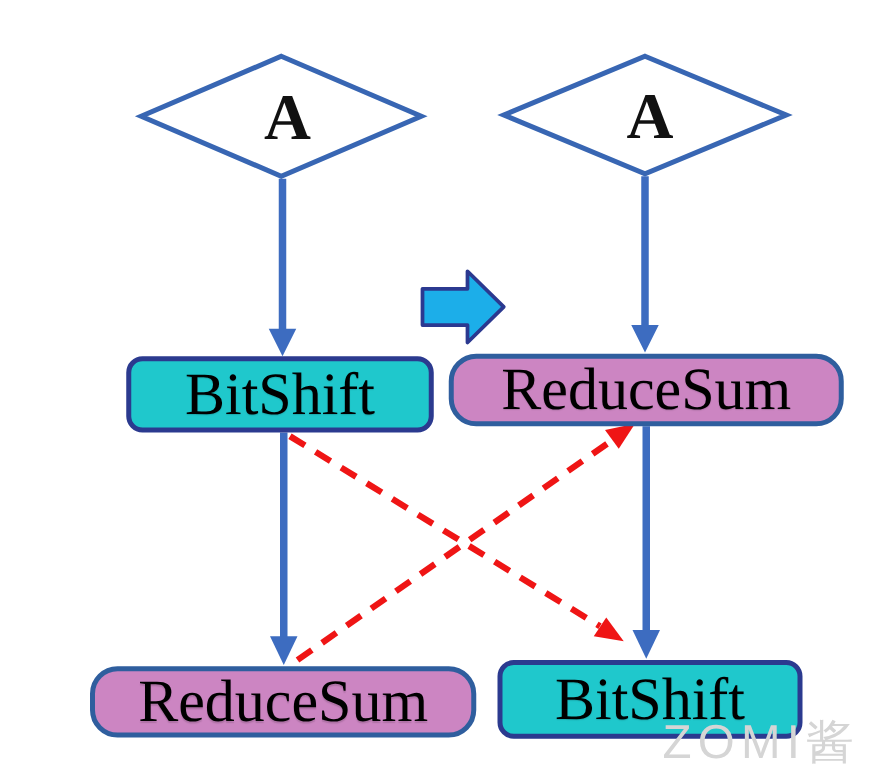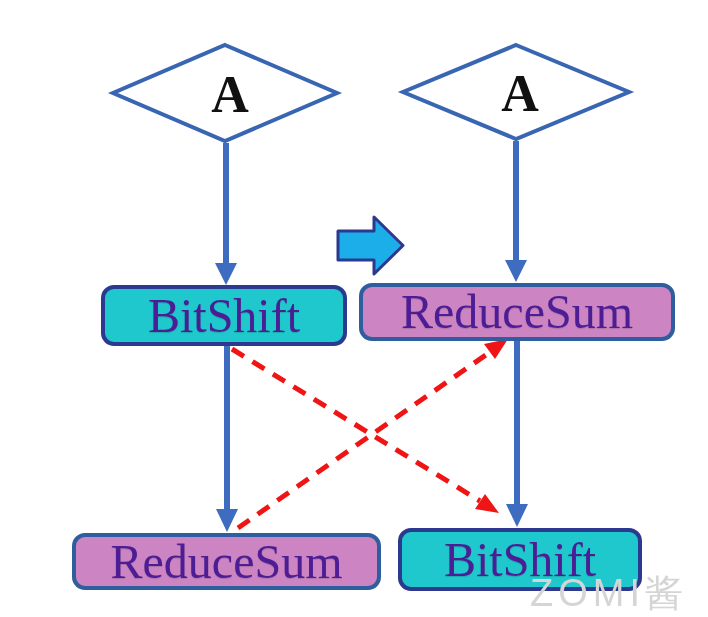--- a/index.html
+++ b/index.html
@@ -31,33 +31,34 @@
     font-family: "Liberation Serif", serif;
   }
   .op-box {
     position: absolute;
     box-sizing: border-box;
     border: 4px solid;
     border-radius: 13px;
     display: flex;
     align-items: center;
     justify-content: center;
-    color: #4c1d95;
+    color: #000000;
     font-size: 48px;
     line-height: 1;
     font-family: "Liberation Serif", serif;
     text-shadow: 0 1px 1px rgba(0,0,0,0.15);
   }
   .op-cyan {
     background: #1fc8cc;
     border-color: #2b3a8f;
   }
   .op-pink {
     background: #cc85c2;
     border-color: #2f5e9e;
+    border-radius: 22px;
   }
   .box-bitshift-left   { left: 101px; top: 285px; width: 246px; height: 61px; }
   .box-reducesum-right { left: 359px; top: 283px; width: 316px; height: 58px; }
   .box-reducesum-left  { left: 72px;  top: 533px; width: 309px; height: 57px; }
   .box-bitshift-right  { left: 398px; top: 528px; width: 244px; height: 63px; }
   .watermark {
     position: absolute;
     left: 530px;
     top: 568px;
     font-family: "Liberation Sans", sans-serif;

